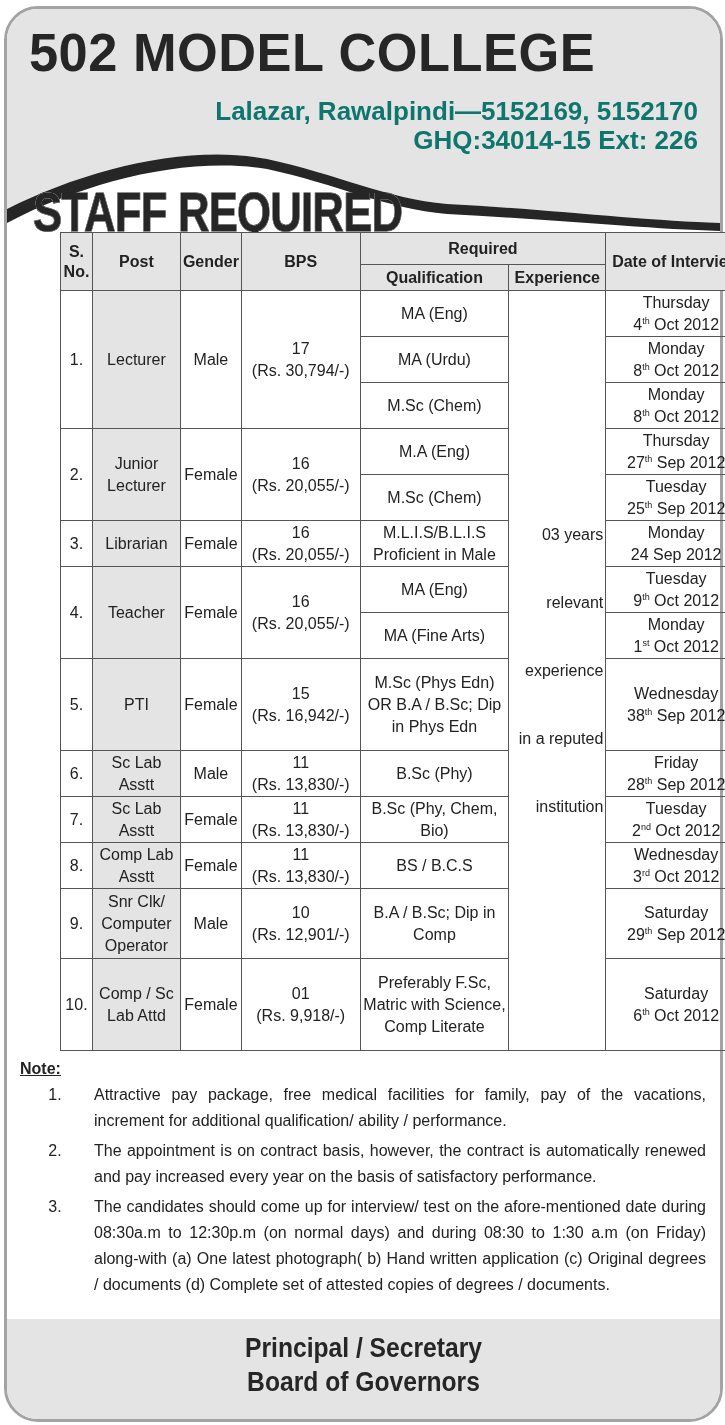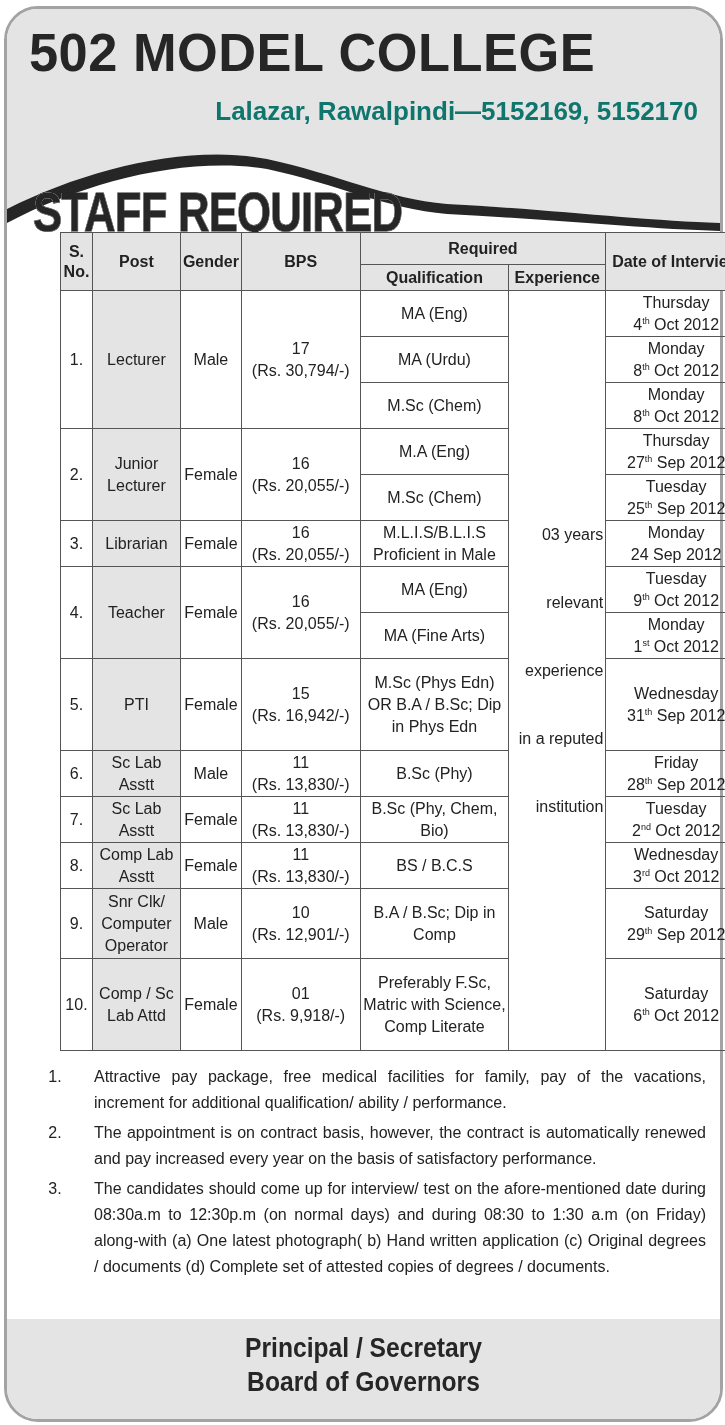--- a/index.html
+++ b/index.html
@@ -41,20 +41,21 @@
 
 <div class="frame">
   <div class="header-bg"></div>
   <svg class="wave" viewBox="0 0 713 236" preserveAspectRatio="none">
     <path d="M0,236 L0,200 C80,160 180,135 260,150 C330,165 380,190 440,195 C540,200 640,212 713,214 L713,236 Z" fill="#ffffff"></path>
     <path d="M0,200 C80,160 180,135 260,150 C330,165 380,190 440,195 C540,200 640,212 713,214 L713,222 C640,220 540,210 440,205 C380,200 330,175 260,160 C180,147 80,172 0,214 Z" fill="#262626"></path>
   </svg>
   <div class="college-title">502 MODEL COLLEGE</div>
   <div class="address">
     <div>Lalazar, Rawalpindi—5152169, 5152170</div>
+    <div>GHQ:34014-15 Ext: 226</div>
   </div>
   <div class="staff-required">STAFF REQUIRED</div>
 
   <div class="footer-band">
     <div class="signatory" style="top:12px">Principal / Secretary</div>
     <div class="signatory" style="top:46px">Board of Governors</div>
   </div>
 </div>
 
 <table class="jobs">
@@ -179,21 +180,21 @@
         <td class="sno">5.</td>
         <td class="post">PTI</td>
         <td>Female</td>
         <td>
           <div>15</div>
           <div>(Rs. 16,942/-)</div>
         </td>
         <td>M.Sc (Phys Edn) OR B.A / B.Sc; Dip in Phys Edn</td>
         <td>
           <div>Wednesday</div>
-          <div><span>31</span><sup>th</sup> <span>Sep 2012</span></div>
+          <div><span>38</span><sup>th</sup> <span>Sep 2012</span></div>
         </td>
       </tr>
       <tr style="height: 46px;">
         <td class="sno">6.</td>
         <td class="post">Sc Lab Asstt</td>
         <td>Male</td>
         <td>
           <div>11</div>
           <div>(Rs. 13,830/-)</div>
         </td>
@@ -256,20 +257,21 @@
         <td>Preferably F.Sc, Matric with Science, Comp Literate</td>
         <td>
           <div>Saturday</div>
           <div><span>6</span><sup>th</sup> <span>Oct 2012</span></div>
         </td>
       </tr>
     </tbody>
 </table>
 
 <div class="notes">
+  <div class="note-title">Note:</div>
   <div class="note-item">
     <div class="note-num">1.</div>
     <div class="note-text">Attractive pay package, free medical facilities for family, pay of the vacations, increment for additional qualification/ ability / performance.</div>
   </div>
   <div class="note-item">
     <div class="note-num">2.</div>
     <div class="note-text">The appointment is on contract basis, however, the contract is automatically renewed and pay increased every year on the basis of satisfactory performance.</div>
   </div>
   <div class="note-item">
     <div class="note-num">3.</div>

